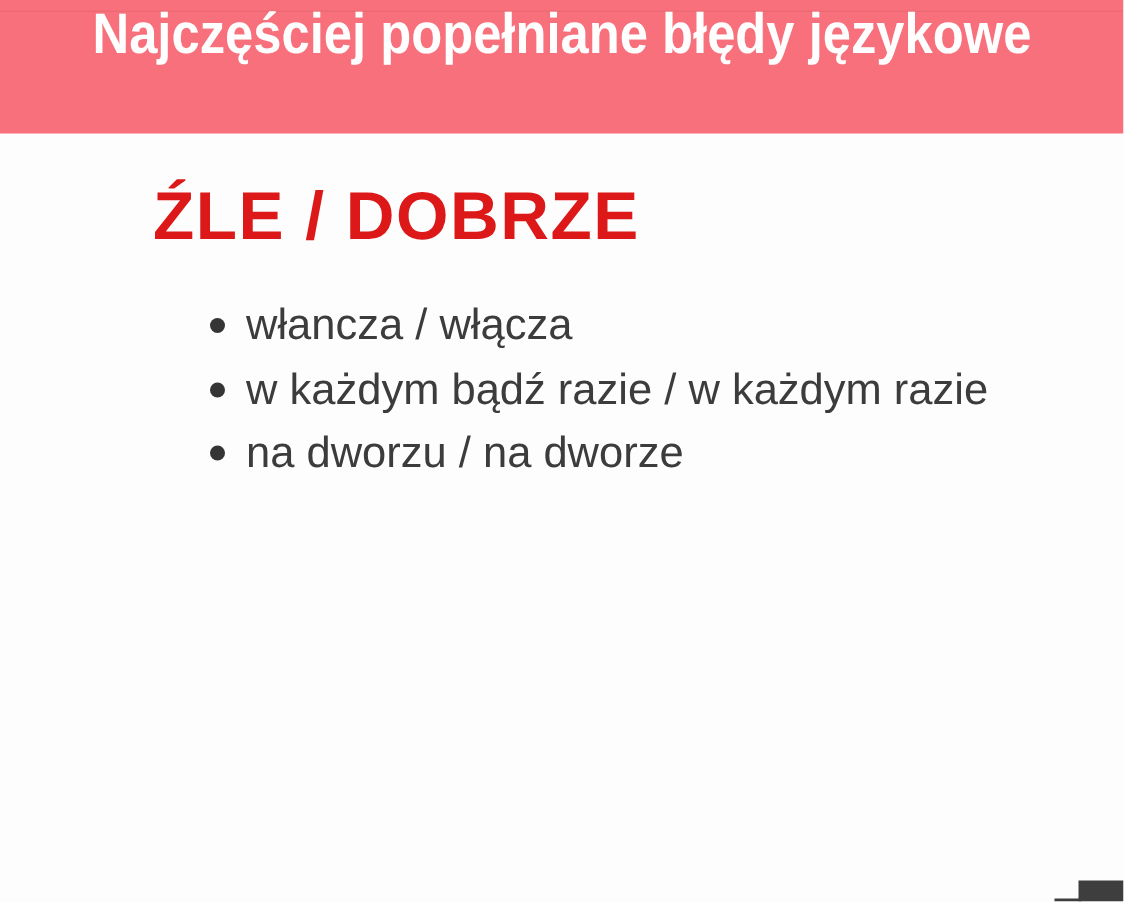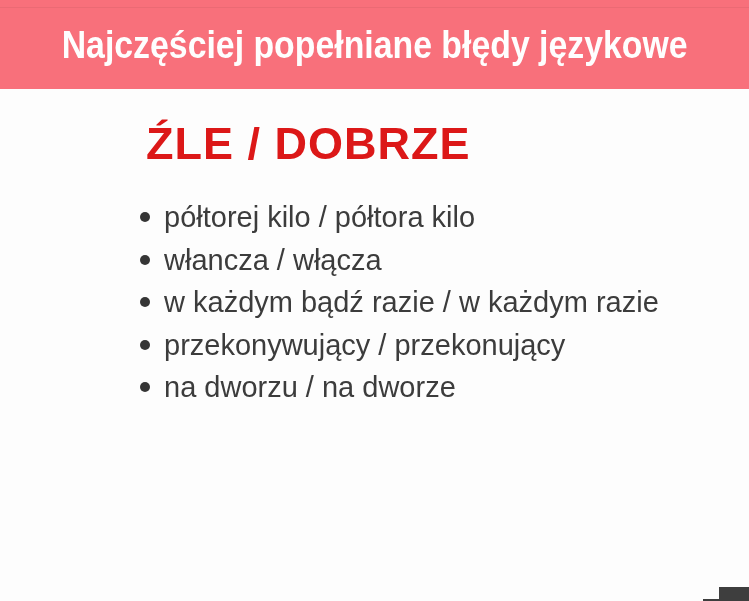--- a/index.html
+++ b/index.html
@@ -20,21 +20,21 @@
     background: #fdfdfd;
   }
   
   .banner {
     position: absolute;
     top: 0; left: 0;
     width: 749px;
     height: 89px;
     background: #f8707b;
     display: flex;
-    align-items: center;
+    align-items: flex-start;
     justify-content: center;
   }
   .banner-title {
     color: #fefefe;
     font-size: 38px;
     font-weight: bold;
     white-space: nowrap;
     letter-spacing: 0px;
     transform: scaleX(0.89);
     transform-origin: center;
@@ -51,21 +51,20 @@
   .heading {
     position: absolute;
     top: 121px;
     left: 102px;
     color: #dc1818;
     font-size: 45px;
     line-height: 45px;
     font-weight: bold;
     letter-spacing: 1px;
     white-space: nowrap;
-    margin-left: 44px;
   }
   
   .error-list {
     position: absolute;
     top: 196px;
     left: 140px;
     margin: 0;
     padding: 0;
     list-style: none;
     color: #3c3c3c;
@@ -111,23 +110,21 @@
 <div class="page">
 
   <div class="banner">
     <div class="banner-seam"></div>
     <span class="banner-title">Najczęściej popełniane błędy językowe</span>
   </div>
 
   <div class="heading">ŹLE / DOBRZE</div>
 
   <ul class="error-list">
-    <li>półtorej kilo / półtora kilo</li>
     <li>włancza / włącza</li>
     <li>w każdym bądź razie / w każdym razie</li>
-    <li>przekonywujący / przekonujący</li>
     <li>na dworzu / na dworze</li>
   </ul>
 
   <div class="corner-mark-block"></div>
   <div class="corner-mark-line"></div>
 
 </div>
 
 </body></html>

